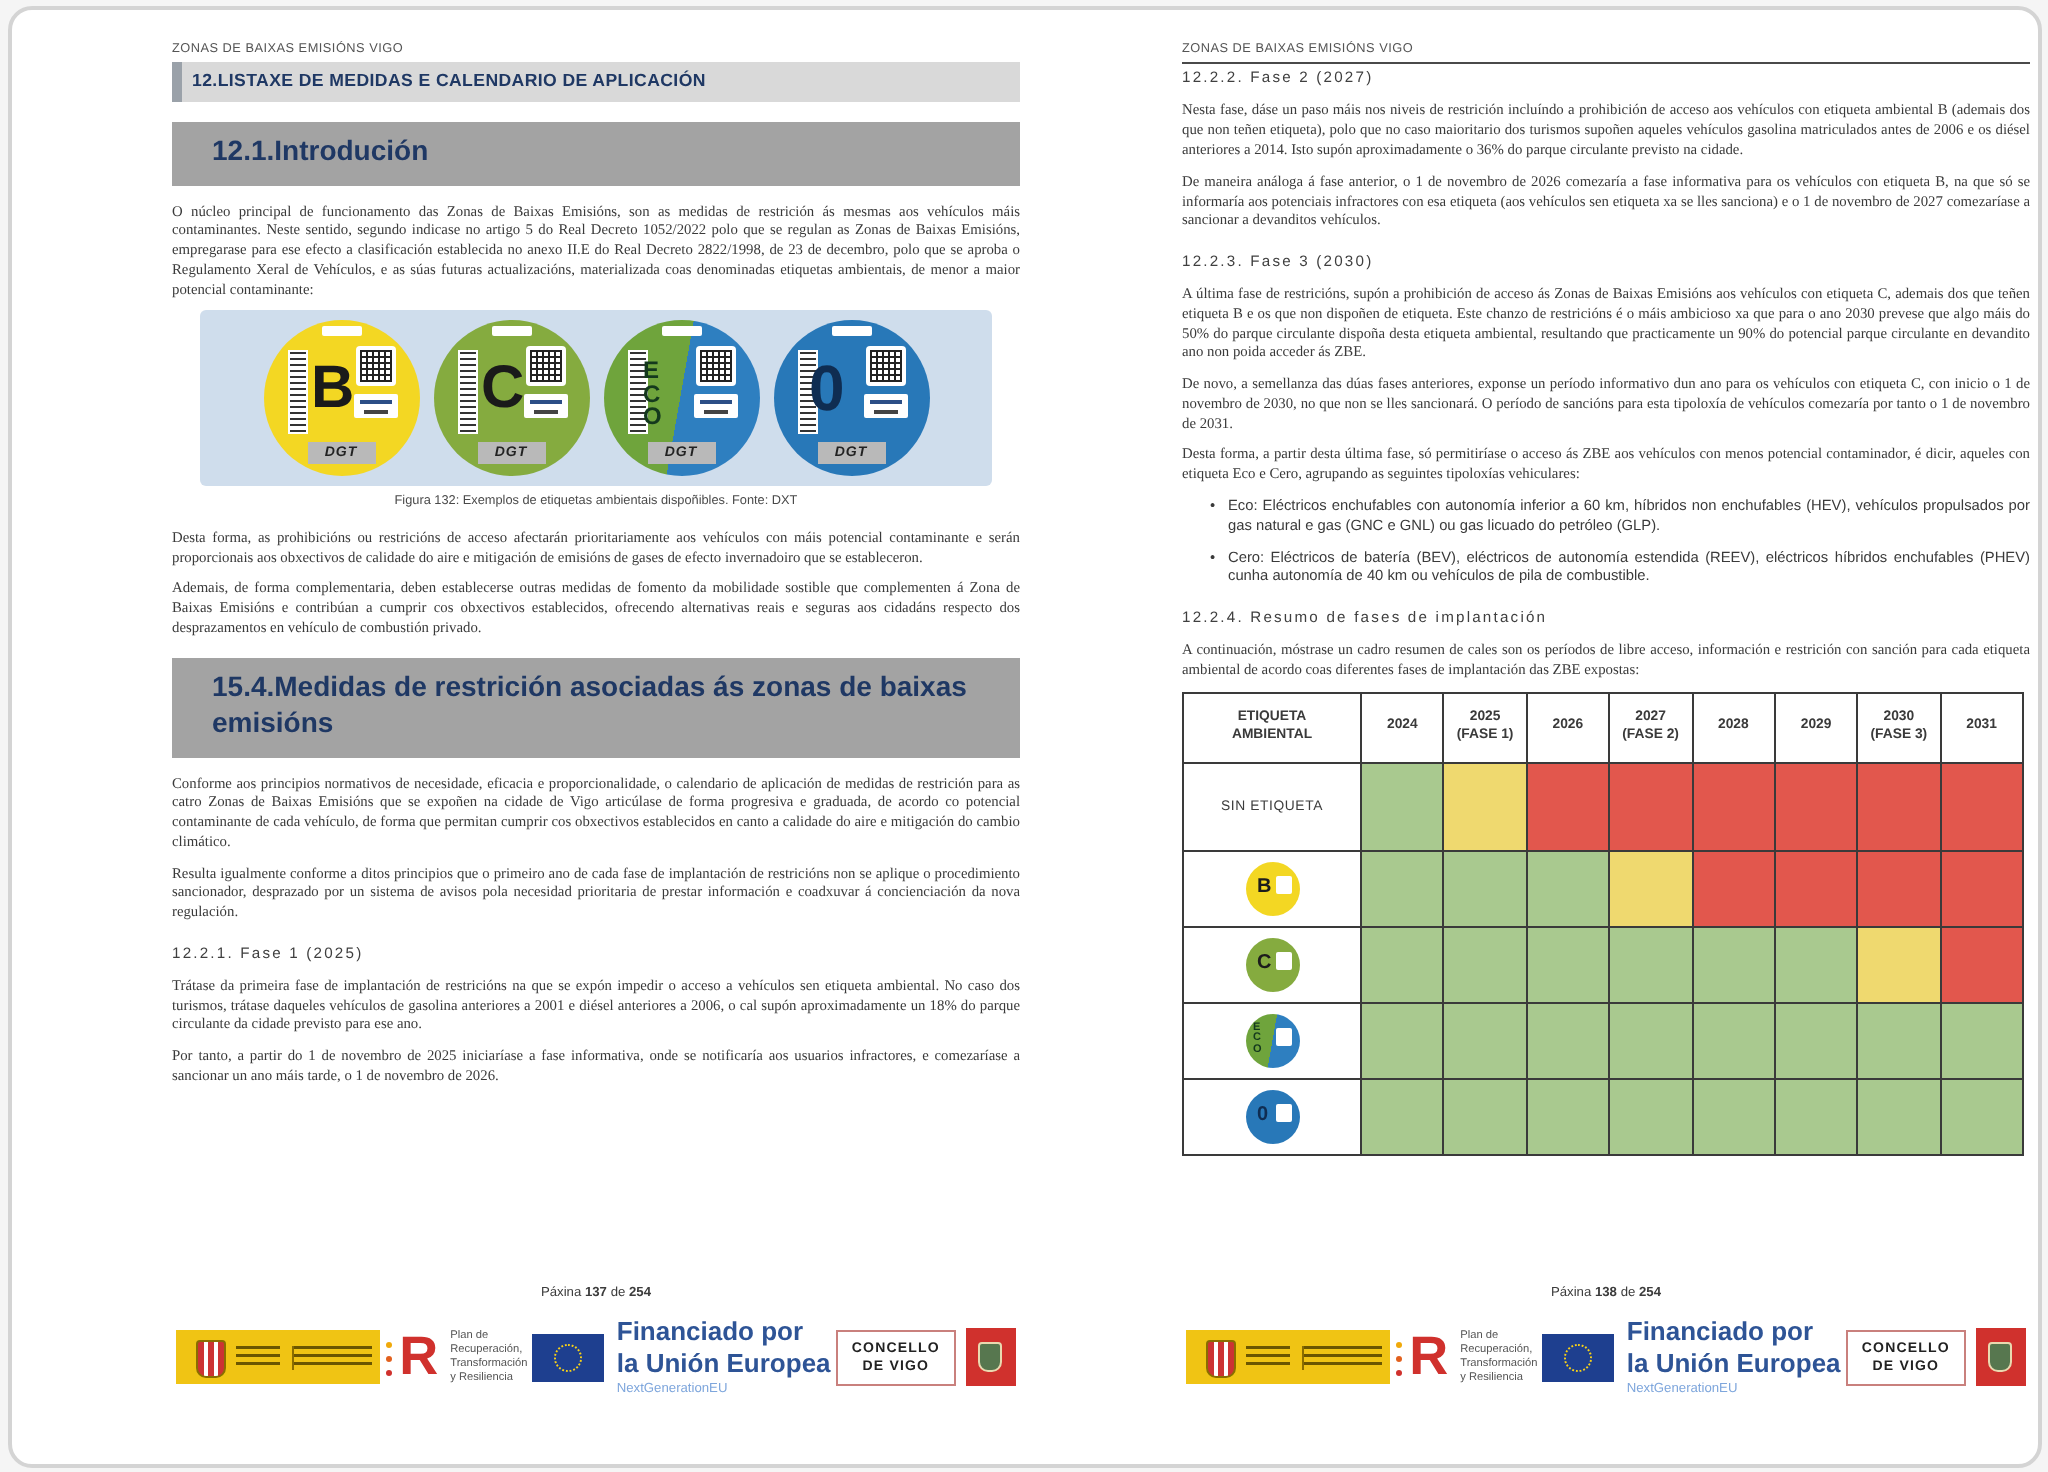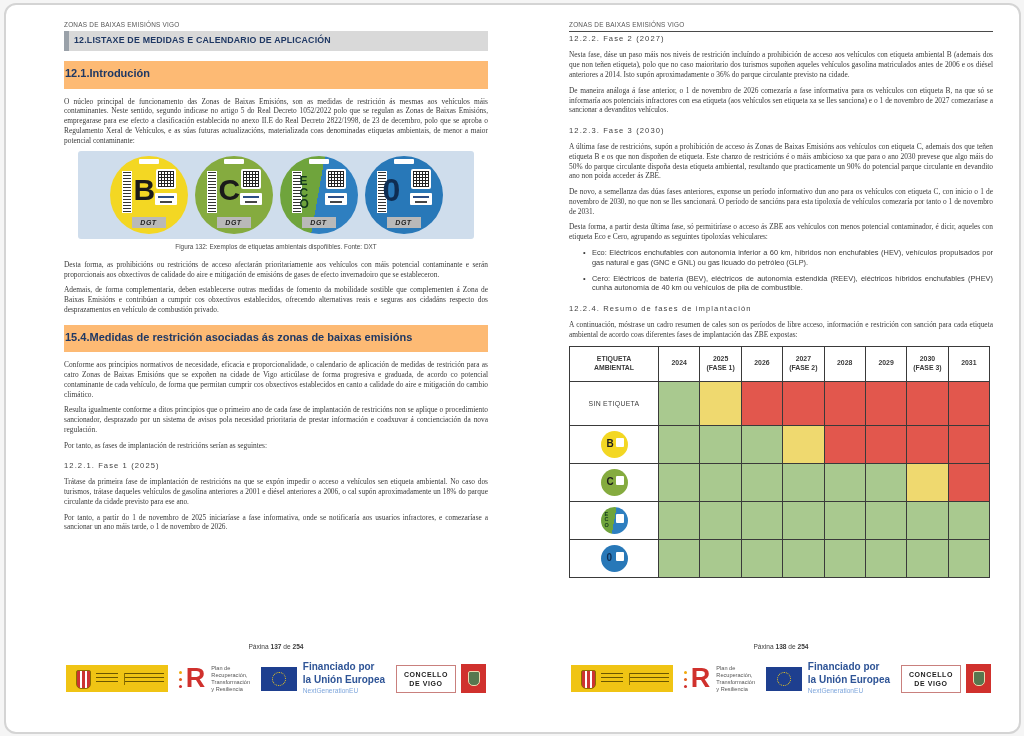--- a/index.html
+++ b/index.html
@@ -1,27 +1,27 @@
 <!DOCTYPE html>
 <html><head>
 <meta charset="utf-8">
 <style>
   html,body{margin:0;padding:0;width:1024px;height:736px;background:#f5f5f5;overflow:hidden;
     font-family:"Liberation Sans",sans-serif;-webkit-font-smoothing:antialiased;}
   .frame{position:absolute;left:4px;top:3px;width:1013px;height:727px;background:#ffffff;
     border:2px solid #d4d4d4;border-radius:12px;}
-  .page{position:absolute;top:16px;width:424px;height:692px;font-size:7.4px;line-height:1.32;color:#3a3a3a;}
+  .page{position:absolute;top:16px;width:424px;height:692px;font-size:7.4px;line-height:1.32;color:#3a3a3a;margin-left:22px;}
   .page-left{left:58px;}
   .page-right{left:563px;}
   .run-head{font-size:6.4px;color:#555;letter-spacing:.25px;margin-bottom:2px;}
   .rule{border-top:1px solid #4a4a4a;margin:1px 0 2px;}
   .h1-banner{background:#d9d9d9;border-left:5px solid #9aa1a9;color:#1f3864;font-weight:bold;
     font-size:8.8px;padding:4px 5px;margin-bottom:9px;letter-spacing:.2px;}
-  .h2-banner{background:#fdba74;color:#1f3864;font-weight:bold;font-size:11px;
-    padding:5px 1px 8px;margin:10px 0 8px;}
+  .h2-banner{background:#a3a3a3;color:#1f3864;font-weight:bold;font-size:14px;
+    padding:5px 20px 8px;margin:10px 0 8px;}
   .h3{font-weight:normal;font-size:7.6px;letter-spacing:1.1px;color:#3f3f3f;margin:11px 0 6px;}
   p{margin:0 0 6px;text-align:justify;font-family:Liberation Serif, serif;}
   
   .figure{height:88px;background:#cfddec;border-radius:3px;margin:4px 14px 4px;
     display:flex;align-items:center;justify-content:center;gap:7px;}
   .fig-badge{width:78px;height:78px;border-radius:50%;position:relative;flex:0 0 auto;}
   .b-pill{position:absolute;top:3px;left:50%;transform:translateX(-50%);width:20px;height:5px;background:#fff;border-radius:1px;}
   .b-strip{position:absolute;left:12px;top:15px;width:8px;height:40px;background:
     repeating-linear-gradient(180deg,#333 0 1px,#fff 1px 3px);border:1px solid #fff;}
   .b-letter{position:absolute;left:24px;top:50%;transform:translateY(-62%);font-weight:bold;color:#1a1a1a;}
@@ -70,21 +70,21 @@
   .gov-lines.l1{left:30px;width:22px;}
   .gov-lines.l2{left:58px;width:36px;border-left:1px solid #8a6d00;padding-left:3px;}
   .plan-logo{display:flex;align-items:center;gap:6px;}
   .plan-r{font-size:27px;font-weight:bold;color:#d0312d;line-height:1;position:relative;padding-left:7px;}
   .plan-r::before{content:"";position:absolute;left:0;top:6px;width:3px;height:3px;border-radius:50%;
     background:#f0a90a;box-shadow:0 7px 0 #e2601e,0 14px 0 #d0312d;}
   .plan-text{font-size:5.6px;color:#555;white-space:pre-line;line-height:1.25;}
   .eu-logo{display:flex;align-items:center;gap:6px;}
   .eu-flag{width:36px;height:24px;background:#1e3f8f;display:flex;align-items:center;justify-content:center;}
   .eu-stars{width:12px;height:12px;border-radius:50%;border:1.5px dotted #f8d117;}
-  .eu-l1{font-size:10px;font-weight:bold;color:#2e5496;line-height:1.25;}
+  .eu-l1{font-size:13px;font-weight:bold;color:#2e5496;line-height:1.25;}
   .eu-l2{font-size:6.6px;color:#7ea6dc;margin-top:1px;}
   .vigo-logo{display:flex;align-items:center;gap:5px;}
   .vigo-box{border:1px solid #c9807d;background:#fff;padding:4px 7px;font-size:7px;font-weight:bold;
     color:#222;letter-spacing:.6px;text-align:center;white-space:pre-line;line-height:1.3;}
   .vigo-crest{width:25px;height:29px;background:#d0312d;display:flex;align-items:center;justify-content:center;}
   .vigo-shield{width:10px;height:13px;background:#57774f;border:1px solid #e9d9b0;border-radius:2px 2px 5px 5px;}
 </style>
 </head>
 <body>
 
@@ -132,21 +132,20 @@
         <div class="b-dgt">DGT</div>
       </div>
     </div>
     <div class="caption">Figura 132: Exemplos de etiquetas ambientais dispoñibles. Fonte: DXT</div>
 
     <p>Desta forma, as prohibicións ou restricións de acceso afectarán prioritariamente aos vehículos con máis potencial contaminante e serán proporcionais aos obxectivos de calidade do aire e mitigación de emisións de gases de efecto invernadoiro que se estableceron.</p>
     <p>Ademais, de forma complementaria, deben establecerse outras medidas de fomento da mobilidade sostible que complementen á Zona de Baixas Emisións e contribúan a cumprir cos obxectivos establecidos, ofrecendo alternativas reais e seguras aos cidadáns respecto dos desprazamentos en vehículo de combustión privado.</p>
     <div class="h2-banner">15.4.Medidas de restrición asociadas ás zonas de baixas emisións</div>
     <p>Conforme aos principios normativos de necesidade, eficacia e proporcionalidade, o calendario de aplicación de medidas de restrición para as catro Zonas de Baixas Emisións que se expoñen na cidade de Vigo articúlase de forma progresiva e graduada, de acordo co potencial contaminante de cada vehículo, de forma que permitan cumprir cos obxectivos establecidos en canto a calidade do aire e mitigación do cambio climático.</p>
     <p>Resulta igualmente conforme a ditos principios que o primeiro ano de cada fase de implantación de restricións non se aplique o procedimiento sancionador, desprazado por un sistema de avisos pola necesidad prioritaria de prestar información e coadxuvar á concienciación da nova regulación.</p>
-    <p>Por tanto, as fases de implantación de restricións serían as seguintes:</p>
     <div class="h3">12.2.1. Fase 1 (2025)</div>
     <p>Trátase da primeira fase de implantación de restricións na que se expón impedir o acceso a vehículos sen etiqueta ambiental. No caso dos turismos, trátase daqueles vehículos de gasolina anteriores a 2001 e diésel anteriores a 2006, o cal supón aproximadamente un 18% do parque circulante da cidade previsto para ese ano.</p>
     <p>Por tanto, a partir do 1 de novembro de 2025 iniciaríase a fase informativa, onde se notificaría aos usuarios infractores, e comezaríase a sancionar un ano máis tarde, o 1 de novembro de 2026.</p>
 
     <div class="footer">
       <div class="pagenum">
         <span>Páxina</span>
         <b>137</b>
         <span>de</span>
         <b>254</b>

